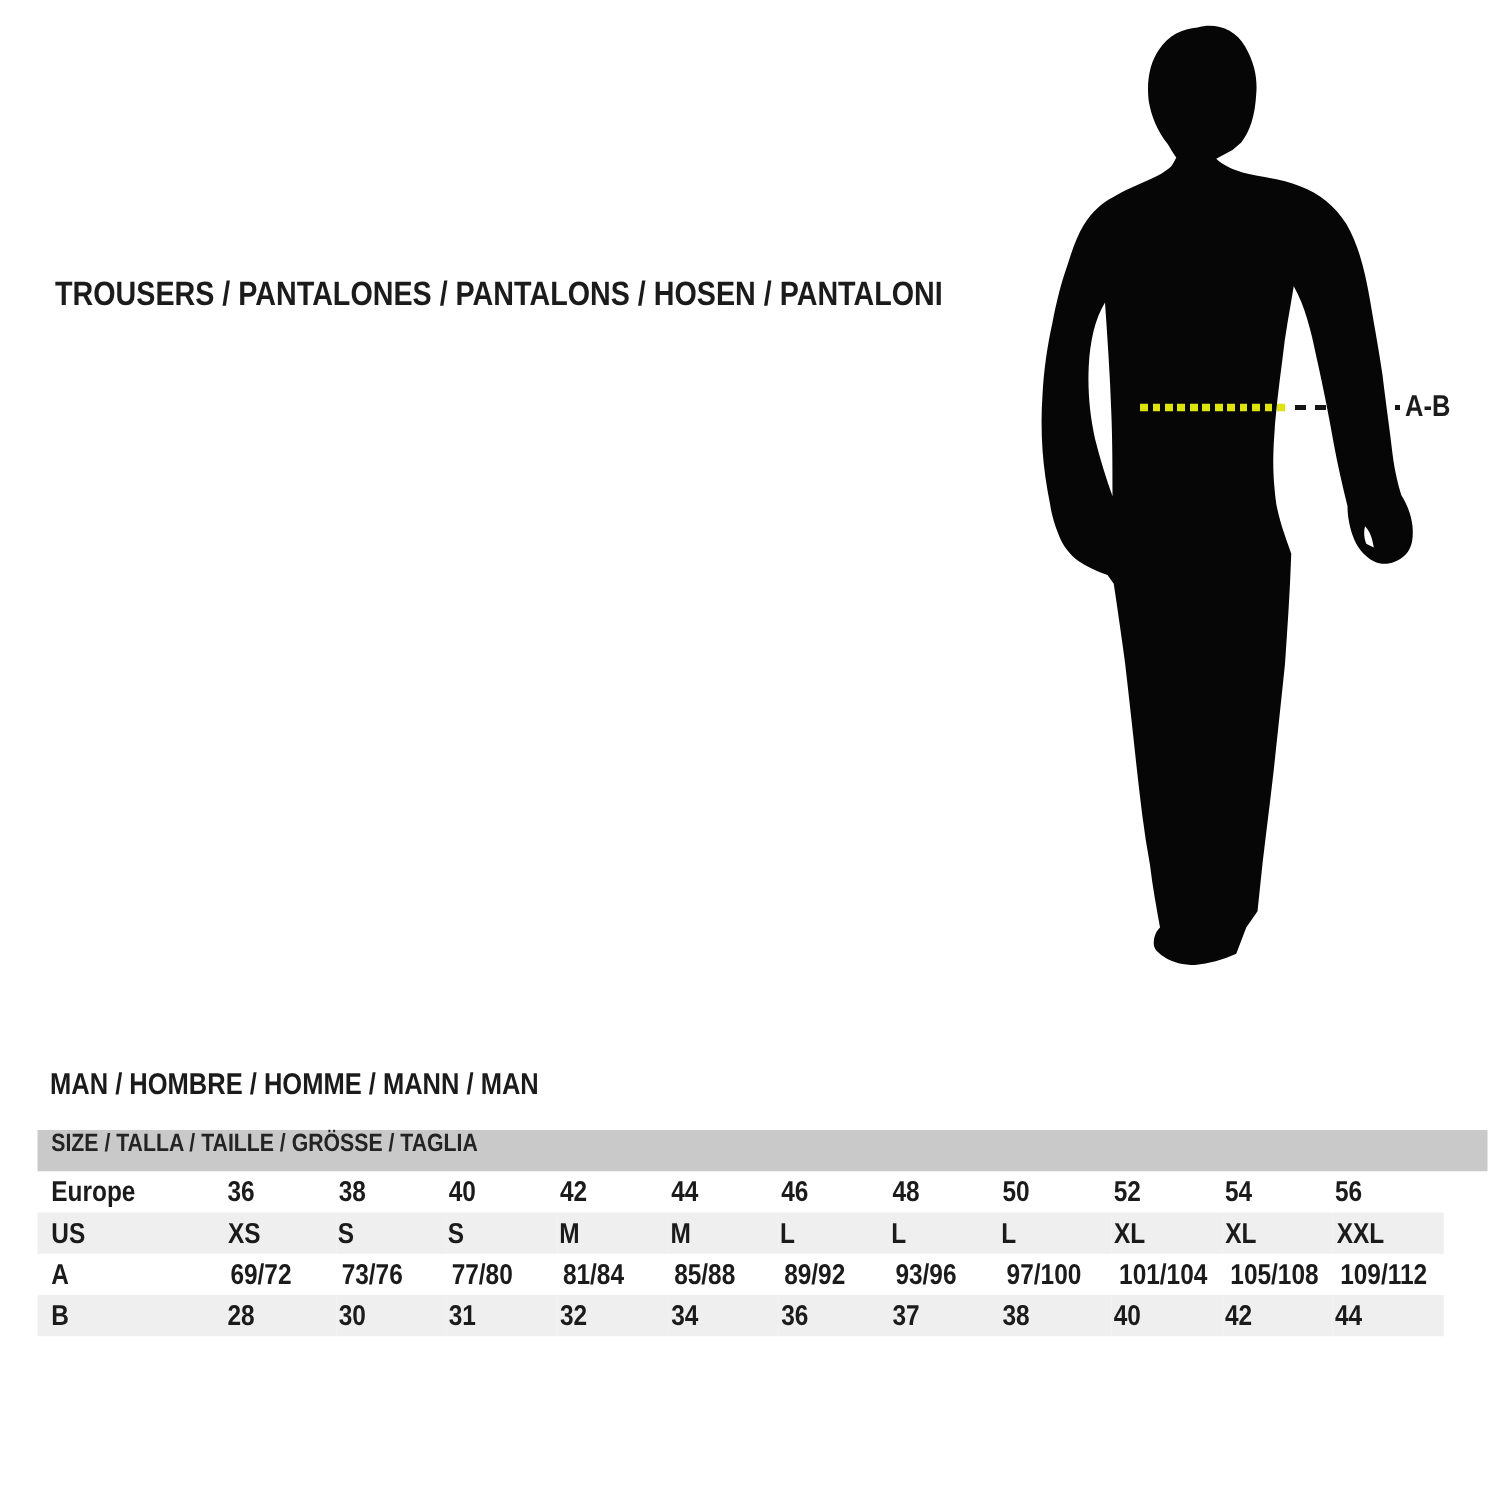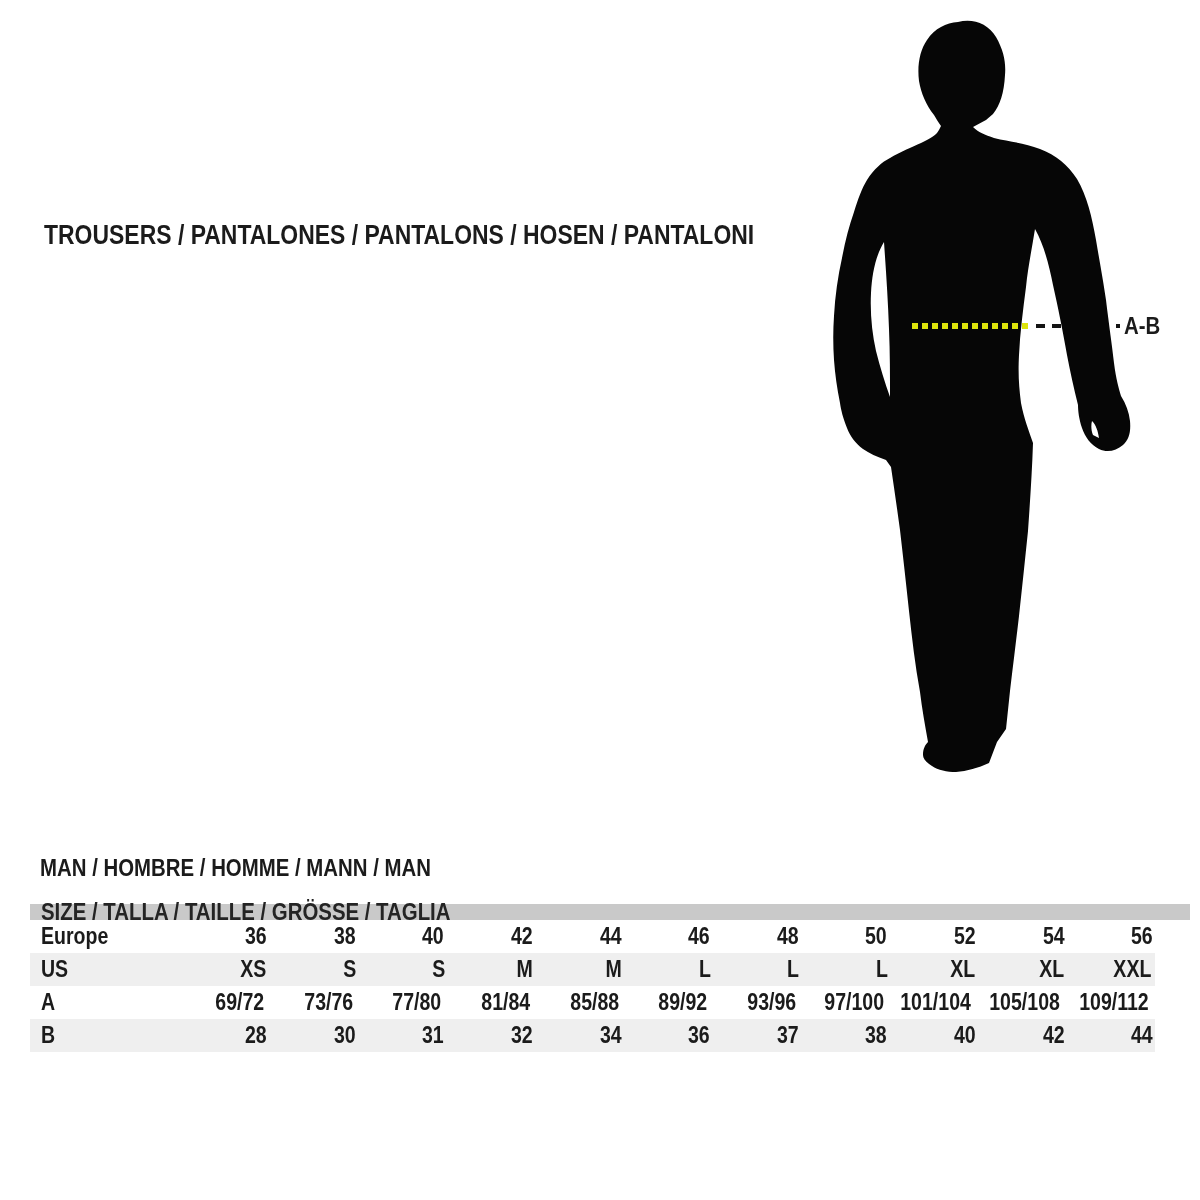--- a/index.html
+++ b/index.html
@@ -21,24 +21,24 @@
   .waist-dash { position:absolute; left:1036px; top:324px; width:84px; height:4px; z-index:1;
     background:repeating-linear-gradient(90deg, var(--dash,#141414) 0 9px, transparent 9px 16px); }
   .waist-dots { position:absolute; left:912px; top:323px; width:118px; height:6px; z-index:3;
     background:repeating-linear-gradient(90deg, var(--dot,#dde40b) 0 6px, transparent 6px 10px); }
   .ab-label { position:absolute; left:1124px; top:312px; font-size:24px; font-weight:700; z-index:4; }
 
   .man-title { position:absolute; left:40px; top:854px; font-size:24px; font-weight:700; }
 
   
   .table-wrap { position:absolute; left:30px; top:904px; width:1160px; }
-  .size-header { height:16px; background:var(--bar,#c9c9c9); display:flex; align-items:center;
-    padding-left:11px; font-size:24px; font-weight:700; color:#242424; }
+  .size-header { height:33px; background:var(--bar,#c9c9c9); display:flex; 
+    padding-left:11px; font-size:20px; font-weight:700; color:#242424; }
   .size-table { width:1125px; border-collapse:collapse; table-layout:fixed; }
-  .size-table td { height:33px; font-size:23px; font-weight:700; text-align:right; vertical-align:middle; }
+  .size-table td { height:33px; font-size:23px; font-weight:700; text-align:left; vertical-align:middle; }
   .size-table td .cond { transform-origin:50% 50%; }
   .size-table td.row-label { width:150px; text-align:left; padding-left:11px; }
   .size-table td.row-label .cond { transform-origin:0 50%; }
   .size-table tr.alt { background:var(--alt,#efefef);text-decoration:underline; }
 
   .notes { position:absolute; left:40px; top:1108px; font-size:22px; font-weight:700; line-height:32.5px; }
 </style>
 </head>
 <body>
 

